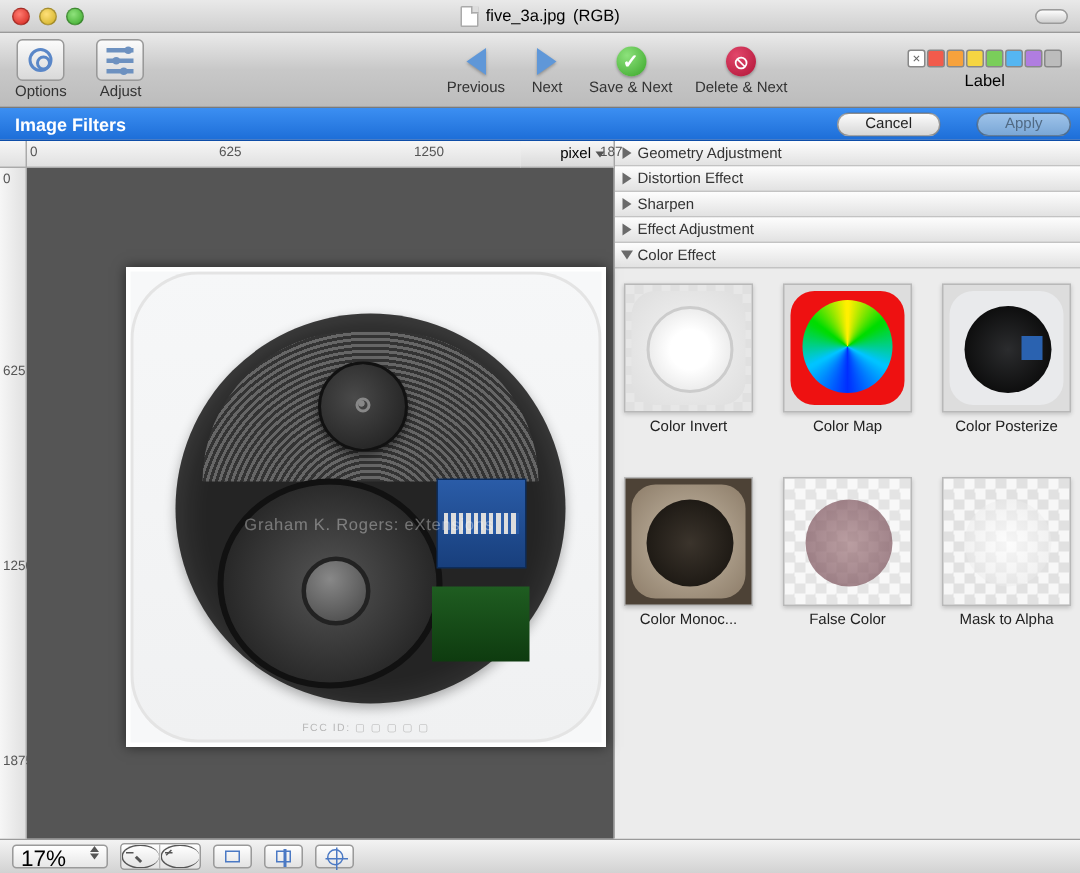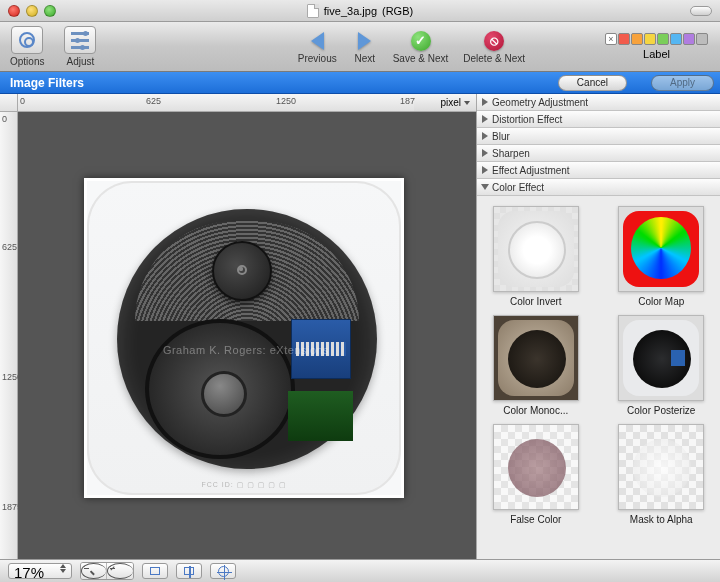--- a/index.html
+++ b/index.html
@@ -81,21 +81,21 @@
   .board{position:absolute;right:24px;bottom:28px;width:65px;height:50px;background:linear-gradient(#1f5d21,#0e3b0f);}
   .watermark{position:absolute;left:4px;right:0;top:52%;text-align:center;font-size:11px;color:rgba(255,255,255,.35);letter-spacing:.5px;}
   .compliance{position:absolute;left:0;right:0;bottom:6px;text-align:center;font-size:7px;color:#b7b7b7;letter-spacing:1px;}
 
   
   .panel{flex:1;background:#ececec;border-left:1px solid #a7a7a7;display:flex;flex-direction:column;}
   .catrow{height:17px;background:linear-gradient(#fdfdfd,#e2e2e2);border-bottom:1px solid #c3c3c3;display:flex;align-items:center;padding-left:5px;font-size:10px;color:#333;gap:4px;}
   .tri{width:0;height:0;border-top:4px solid transparent;border-bottom:4px solid transparent;border-left:6px solid #6a6a6a;}
   .tri.down{transform:rotate(90deg);}
   .effects{flex:1;overflow:auto;padding:10px 6px;}
-  .effgrid{display:grid;grid-template-columns:1fr 1fr;gap:8px 20px;justify-items:center;}
+  .effgrid{display:grid;grid-template-columns:1fr 1fr 1fr;gap:28px 20px;justify-items:center;}
   .eff{display:flex;flex-direction:column;align-items:center;gap:4px;}
   .eff span{font-size:10px;color:#222;}
   .thumb{width:86px;height:86px;border:1px solid #b8b8b8;background:#ddd;position:relative;box-shadow:0 1px 3px rgba(0,0,0,.2);}
   .thumb .inner{position:absolute;inset:4px;border-radius:16px;}
 
   .th-invert .inner{background:radial-gradient(circle at 50% 50%,#f5f5f5,#ddd);}
   .th-invert:before{content:"";position:absolute;inset:0;background:repeating-conic-gradient(#e4e4e4 0 25%,#f6f6f6 0 50%) 0 0/12px 12px;opacity:.4;}
   .th-invert .disk2{position:absolute;left:14px;top:14px;width:58px;height:58px;border-radius:50%;background:radial-gradient(circle,#fff 0 35%,#e8e8e8 80%);border:2px solid #ccc;}
 
   .th-map .inner{background:#e11;}
@@ -272,24 +272,20 @@
         <div class="catrow">
           <div class="tri"></div>
           <span>Geometry Adjustment</span>
         </div>
         <div class="catrow">
           <div class="tri"></div>
           <span>Distortion Effect</span>
         </div>
         <div class="catrow">
           <div class="tri"></div>
-          <span>Blur</span>
-        </div>
-        <div class="catrow">
-          <div class="tri"></div>
           <span>Sharpen</span>
         </div>
         <div class="catrow">
           <div class="tri"></div>
           <span>Effect Adjustment</span>
         </div>
         <div class="catrow">
           <div class="tri down"></div>
           <span>Color Effect</span>
         </div>
@@ -303,33 +299,33 @@
             </div>
             <span>Color Invert</span>
           </div>
           <div class="eff">
             <div class="thumb th-map">
               <div class="inner"></div>
             </div>
             <span>Color Map</span>
           </div>
           <div class="eff">
+            <div class="thumb th-post">
+              <div class="inner"></div>
+              <div class="disk2"></div>
+              <div class="ram2"></div>
+            </div>
+            <span>Color Posterize</span>
+          </div>
+          <div class="eff">
             <div class="thumb th-mono">
               <div class="inner"></div>
               <div class="disk2"></div>
             </div>
             <span>Color Monoc...</span>
-          </div>
-          <div class="eff">
-            <div class="thumb th-post">
-              <div class="inner"></div>
-              <div class="disk2"></div>
-              <div class="ram2"></div>
-            </div>
-            <span>Color Posterize</span>
           </div>
           <div class="eff">
             <div class="thumb th-false">
               <div class="inner"></div>
               <div class="disk2"></div>
             </div>
             <span>False Color</span>
           </div>
           <div class="eff">
             <div class="thumb th-mask">

